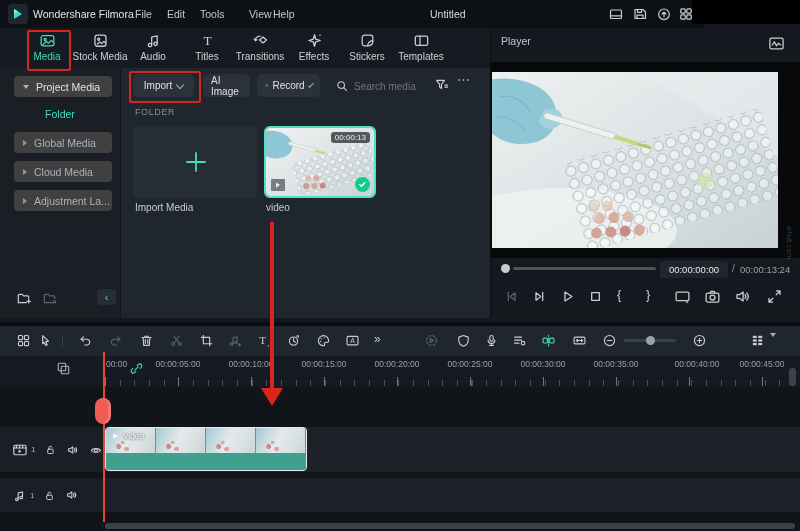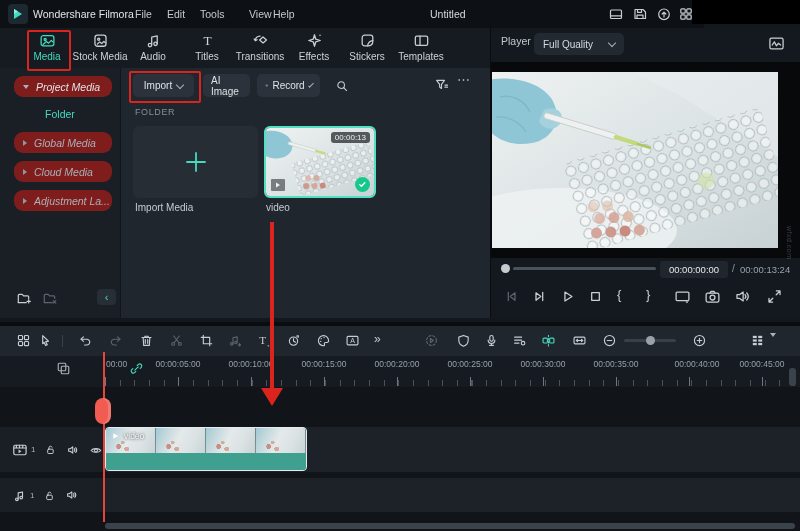--- a/index.html
+++ b/index.html
@@ -16,21 +16,21 @@
   
   .topbar{position:absolute;left:0;top:0;width:704px;height:28px;background:#0d1116;}
   .menu-item{position:absolute;top:8px;font-size:10.5px;color:#c3c9cf;cursor:default;}
   
   .tabbar{position:absolute;left:0;top:28px;width:490px;height:40px;background:#161b21;border-bottom:1px solid #10141a;}
   .tab{position:absolute;top:4px;width:56px;display:flex;flex-direction:column;align-items:center;gap:2px;}
   .tab .lbl{font-size:10px;color:#ccd2d7;white-space:nowrap;}
   .tab.active .lbl{color:#45d9c0;}
   
   .sidebar{position:absolute;left:0;top:68px;width:120px;height:250px;background:#191f25;border-right:1px solid #12161c;}
-  .side-item{position:absolute;left:14px;width:98px;height:21px;background:#7f1d1d;border-radius:9px;display:flex;align-items:center;padding-left:9px;box-sizing:border-box;gap:7px;color:#dfe3e6;font-style:italic;}
+  .side-item{position:absolute;left:14px;width:98px;height:21px;background:#404040;border-radius:4px;display:flex;align-items:center;padding-left:9px;box-sizing:border-box;gap:7px;color:#dfe3e6;}
   .side-item .t{font-size:10.5px;white-space:nowrap;overflow:hidden;}
   
   .mediapanel{position:absolute;left:121px;top:68px;width:369px;height:250px;background:#20262d;}
   .btn{position:absolute;height:23px;background:#2b323b;border-radius:5px;display:flex;align-items:center;justify-content:center;font-size:10px;color:#dde2e6;padding:0 8px;box-sizing:border-box;}
   .tile-label{position:absolute;font-size:10px;color:#c6ccd2;}
   .badge{position:absolute;right:4px;top:4px;background:rgba(8,12,14,.65);color:#eef1f3;font-size:8px;padding:1px 4px;border-radius:3px;}
   .check{position:absolute;right:4px;bottom:4px;width:15px;height:15px;border-radius:50%;background:#15c88b;display:flex;align-items:center;justify-content:center;}
   .proxy{position:absolute;left:4px;bottom:4px;width:14px;height:12px;background:rgba(16,22,24,.5);border:1px solid rgba(240,244,244,.85);border-radius:2px;display:flex;align-items:center;justify-content:center;}
   
   .player{position:absolute;left:491px;top:28px;width:309px;height:290px;background:#14191f;}
@@ -223,20 +223,21 @@
         </svg>
       <span>Record</span>
       <span class="chev"></span>
     </div>
     <div class="abs" style="left:214px;top:11px;">
       <svg class="ic" width="14" height="14" viewBox="0 0 16 16">
           <circle cx="7" cy="7" r="3.8"></circle>
           <path d="M9.9 9.9L13.2 13.2"></path>
         </svg>
     </div>
+    <input class="abs" style="left: 231px; top: 6px; width: 88px; height: 23px; background: transparent; border: none; outline: none; color: rgb(174, 181, 188); font-size: 10px; font-family: &quot;Liberation Sans&quot;, sans-serif;" placeholder="Search media">
     <div class="abs" style="left:313px;top:9px;">
       <svg class="ic" width="15" height="15" viewBox="0 0 16 16">
           <path d="M2.8 3.6h8.4L8 7.8v4.4L6 10.6V7.8Z"></path>
           <path d="M11.6 8.6h2.8M11.6 10.8h2.8"></path>
         </svg>
     </div>
     <div class="abs" style="left:336px;top:4px;font-size:13px;color:#c3c9cf;letter-spacing:1px;">⋯</div>
 
     <div class="abs" style="left:14px;top:39px;font-size:9px;color:#868f98;letter-spacing:.6px;">FOLDER</div>
 
@@ -284,24 +285,20 @@
         <svg width="11" height="11" viewBox="0 0 16 16">
             <path d="M4 8.2l2.4 2.4 5-5.2" stroke="#fff" stroke-width="2" fill="none" stroke-linecap="round" stroke-linejoin="round"></path>
           </svg>
       </div>
     </div>
     <div class="tile-label" style="left:145px;top:134px;">video</div>
   </div>
 
   <div class="player">
     <div class="abs" style="left:10px;top:7px;font-size:10.5px;color:#c3c9cf;">Player</div>
-    <div class="drop" style="left:43px;top:5px;width:90px;justify-content:space-between;">
-      <span>Full Quality</span>
-      <span class="chev"></span>
-    </div>
     <div class="abs" style="left:277px;top:7px;">
       <svg class="ic" width="17" height="17" viewBox="0 0 16 16">
           <rect x="1.8" y="3" width="12.4" height="10" rx="1.5"></rect>
           <path d="M4 9.4l2-3 1.9 3.8 1.8-2.4 2.2 1.6"></path>
         </svg>
     </div>
 
     <div class="abs" style="left:0;top:34px;width:309px;height:196px;background:#08090b;">
       <svg class="abs" style="left:1px;top:10px;" width="286" height="176" viewBox="0 0 286 176">
         <defs>

